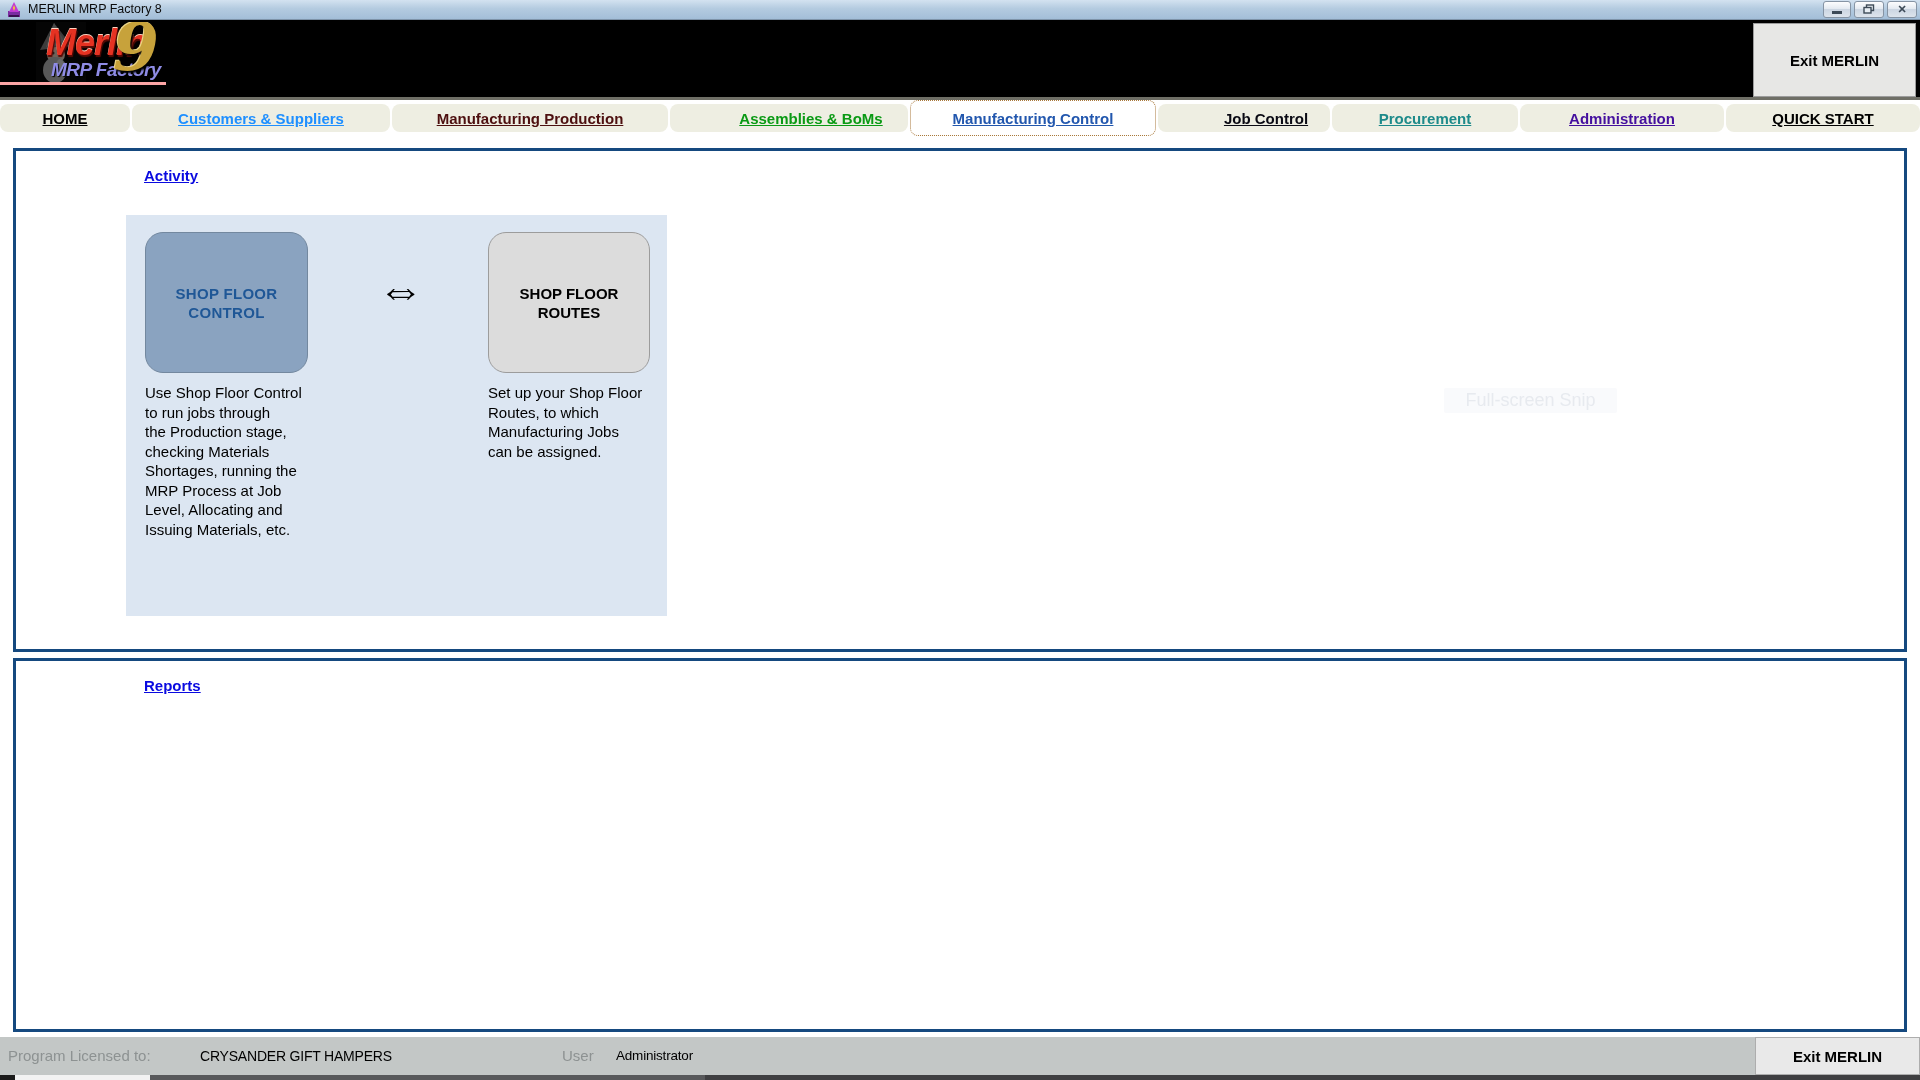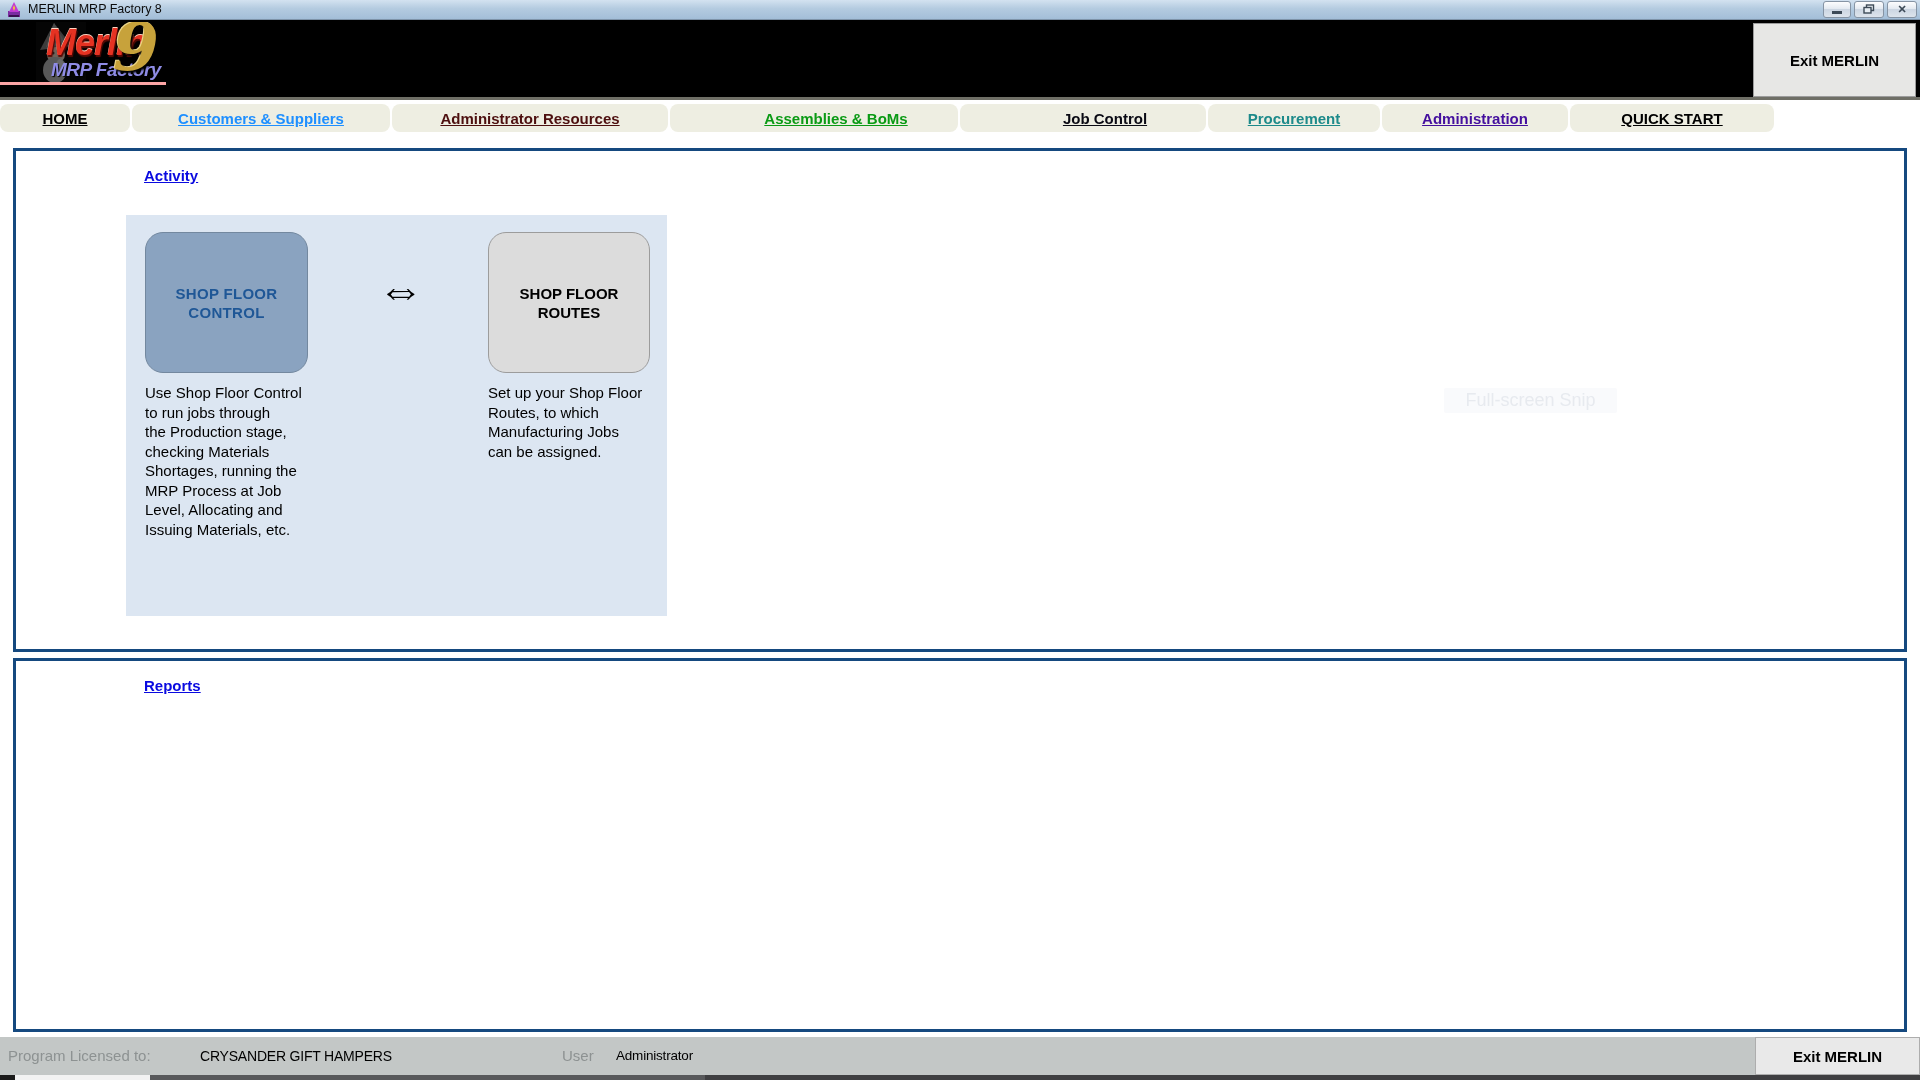--- a/index.html
+++ b/index.html
@@ -39,21 +39,21 @@
     background:#e7e7e5; border:1px solid #9c9c9c; font-weight:bold; font-size:15px;
     color:#000; display:flex; align-items:center; justify-content:center; cursor:default; }
 
   
   .navbar { position:absolute; left:0; top:100px; width:1920px; height:40px;
     background:#fff; padding-top:4px; display:flex; gap:2px; }
   .tab { height:28px; background:#eeeee2; display:flex; align-items:center;
     justify-content:center; font-weight:bold; font-size:15px; cursor:default;border-radius:8px; }
   .tab span { text-decoration:underline; white-space:nowrap; }
   .tab:nth-child(1){ width:130px; } .tab:nth-child(2){ width:258px; }
-  .tab:nth-child(3){ width:276px; } .tab:nth-child(4){ width:288px;padding-left:44px; }
+  .tab:nth-child(3){ width:276px; } .tab:nth-child(4){ width:238px;padding-left:44px; }
   .tab:nth-child(5){ width:246px; } .tab:nth-child(6){ width:172px; }
   .tab:nth-child(7){ width:186px; } .tab:nth-child(8){ width:204px; }
   .tab:nth-child(9){ width:194px; }
   .tab.selected { background:#fff; border:1px dotted #a9793b; margin-top:-4px;
     height:36px; z-index:2; }
 
   
   .panel { position:absolute; left:13px; width:1894px; border:3px solid #15497f;
     background:#fff; }
   .panel-activity { top:148px; height:504px; }
@@ -148,24 +148,27 @@
   </div>
 
   <div class="navbar">
     <div class="tab" style="color: rgb(0, 0, 0);">
         <span>HOME</span>
       </div>
     <div class="tab" style="color: rgb(30, 143, 255);">
         <span>Customers &amp; Suppliers</span>
       </div>
     <div class="tab" style="color: rgb(77, 15, 15);">
-        <span>Administrator Resources</span>
+        <span>Manufacturing Production</span>
       </div>
     <div class="tab" style="color: rgb(10, 154, 20);">
         <span>Assemblies &amp; BoMs</span>
+      </div>
+    <div class="tab selected" style="color: rgb(34, 87, 174);">
+        <span>Manufacturing Control</span>
       </div>
     <div class="tab" style="color: rgb(10, 10, 20); padding-left: 44px;">
         <span>Job Control</span>
       </div>
     <div class="tab" style="color: rgb(29, 138, 138);">
         <span>Procurement</span>
       </div>
     <div class="tab" style="color: rgb(68, 15, 158);">
         <span>Administration</span>
       </div>

